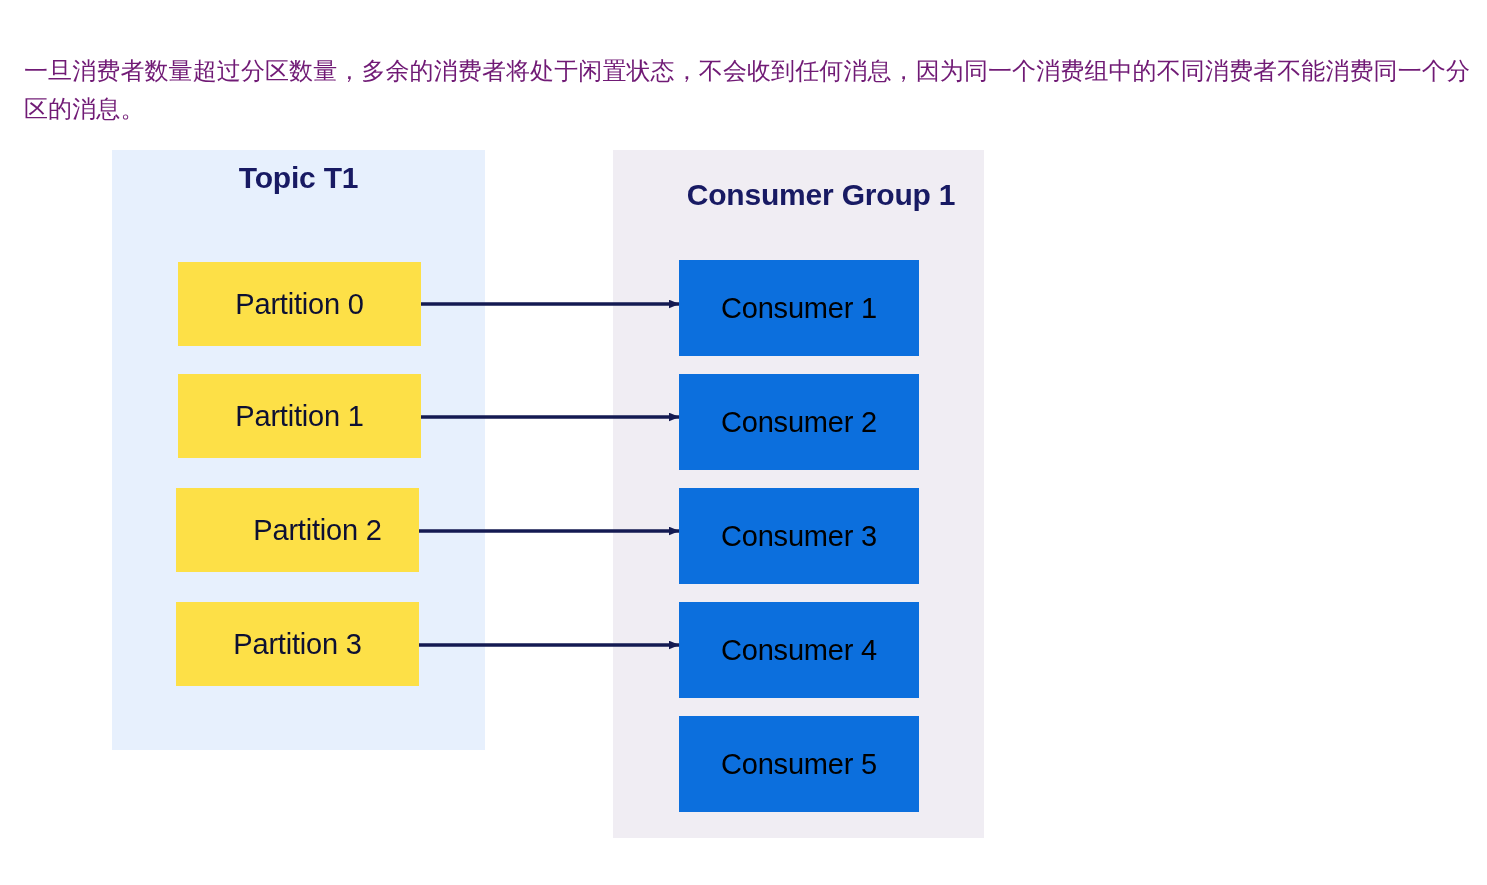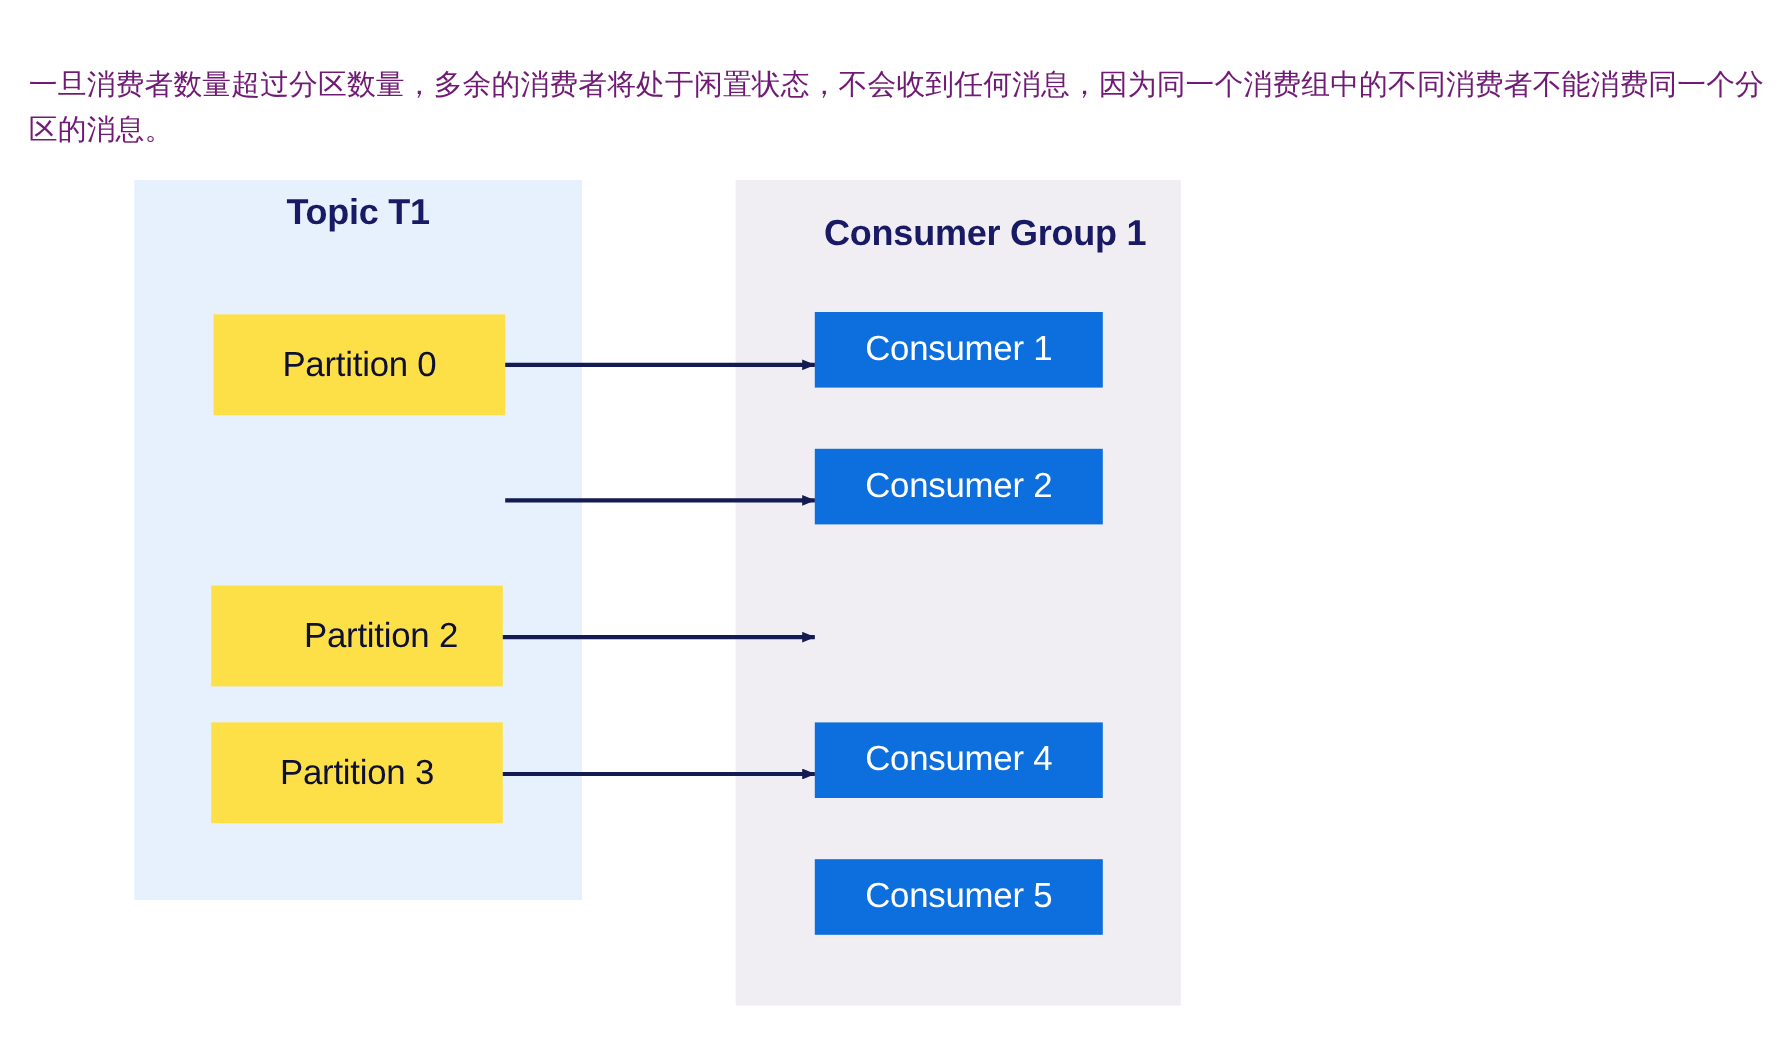--- a/index.html
+++ b/index.html
@@ -82,23 +82,23 @@
   }
   .node-partition {
     background: #fde047;
     color: #0d1033;
     width: 243px;
     height: 84px;
     left: 66px;
   }
   .node-consumer {
     background: #0c6fdd;
-    color: #ffffff;
+    color: #000000;
     width: 240px;
-    height: 63px;
+    height: 96px;
     left: 66px;
     text-align: center;
   }
 
   
   .p0 { top: 112px; }
   .p1 { top: 224px; left: 66px; }
   .p2 { top: 338px; left: 64px; padding-left: 40px; }
   .p3 { top: 452px; left: 64px; }
 
@@ -123,29 +123,31 @@
 <body>
 
 <p class="intro">一旦消费者数量超过分区数量，多余的消费者将处于闲置状态，不会收到任何消息，因为同一个消费组中的不同消费者不能消费同一个分区的消息。</p>
 
 <div class="diagram">
 
   <div class="panel panel-topic">
     <div class="panel-title">Topic T1</div>
 
     <div class="node node-partition p0">Partition 0</div>
+    <div class="node node-partition p1">Partition 1</div>
     <div class="node node-partition p2">Partition 2</div>
     <div class="node node-partition p3">Partition 3</div>
   </div>
 
   <div class="panel panel-group">
     <div class="panel-title">Consumer Group 1</div>
 
     <div class="node node-consumer c1">Consumer 1</div>
     <div class="node node-consumer c2">Consumer 2</div>
+    <div class="node node-consumer c3">Consumer 3</div>
     <div class="node node-consumer c4">Consumer 4</div>
     <div class="node node-consumer c5">Consumer 5</div>
   </div>
 
   <svg class="arrows" width="1487" height="885">
     <defs>
       <marker id="ah" markerWidth="11" markerHeight="9" refX="10.5" refY="4.5" orient="auto" markerUnits="userSpaceOnUse">
         <path d="M0,0 L11,4.5 L0,9 Z" fill="#141a52"></path>
       </marker>
     </defs>

